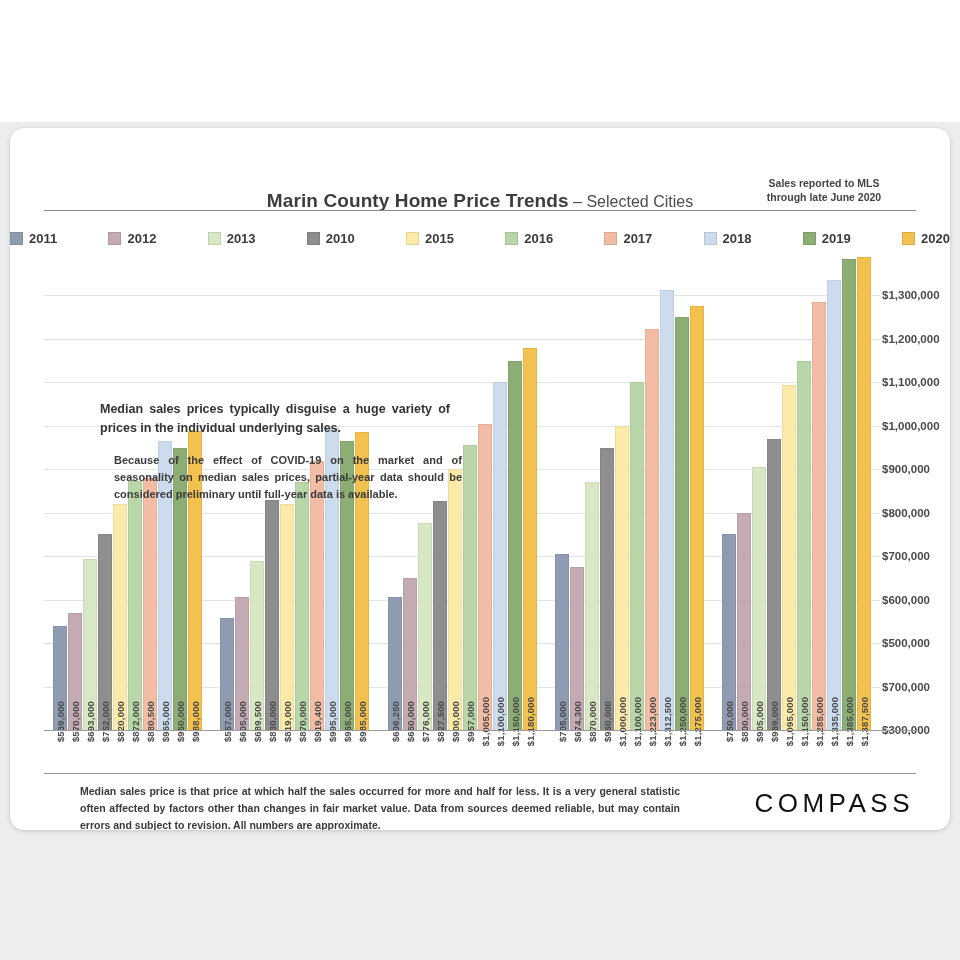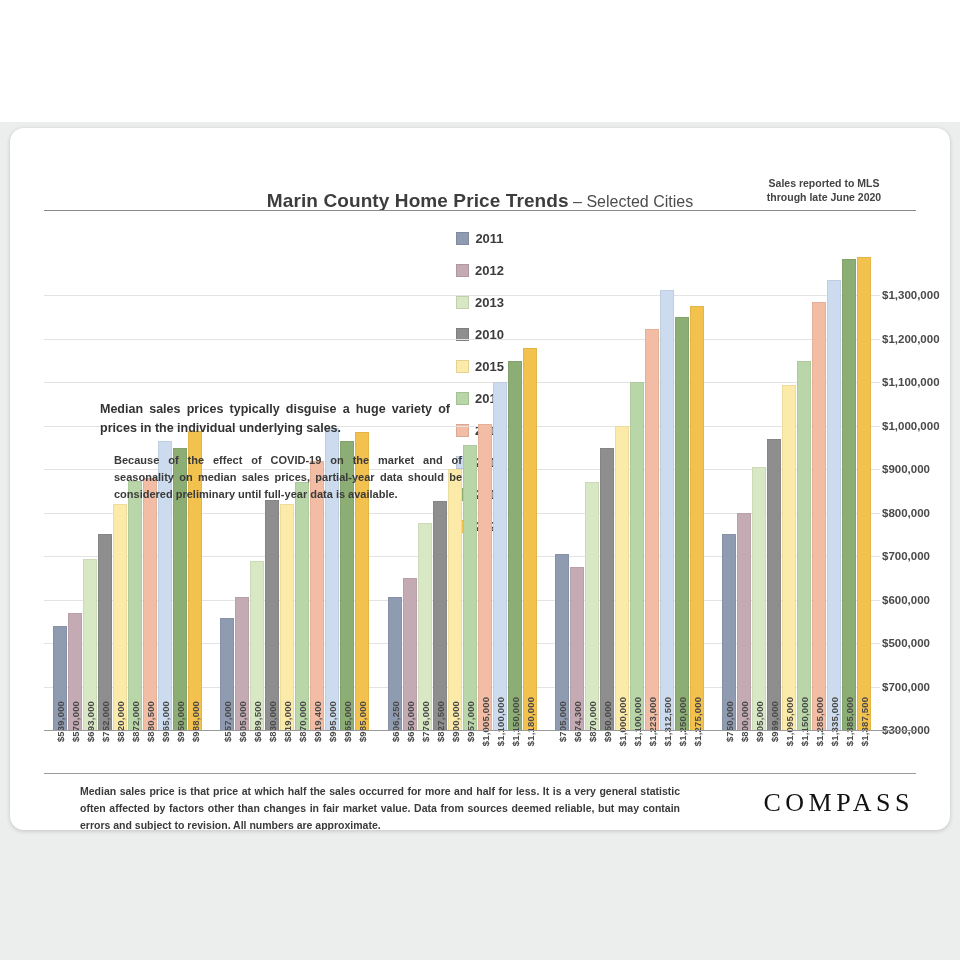--- a/index.html
+++ b/index.html
@@ -63,21 +63,20 @@
   .hdr-rule {
     position: absolute; left: 34px; top: 82px; width: 872px; height: 1px;
     background: #8a8a8a;
   }
 
   
   .legend {
     position: absolute; left: 0; top: 103px; width: 940px;
     display: flex; justify-content: space-between; align-items: center;
     gap: 17px;
-    flex-direction: column;
   }
   .legend-item { display: flex; align-items: center; gap: 6px; }
   .legend-swatch {
     width: 13px; height: 13px; display: inline-block;
     border: 1px solid rgba(0,0,0,0.10);
   }
   .legend-label {
     font-size: 13px; font-weight: bold; color: #3b3b3b;
   }
 
@@ -190,21 +189,21 @@
     width: 600px;
     font-size: 10.5px; font-weight: bold; color: #3a3a3a;
     line-height: 1.6;
     text-align: justify;
   }
   .brand {
     position: absolute; right: 36px; top: 660px;
     font-size: 26px;
     letter-spacing: 4.5px;
     color: #111;
-    font-family: Liberation Serif, serif;
+    font-family: Liberation Sans, sans-serif;
     font-weight: 400;
   }
 </style>
 </head>
 <body>
 
 <div id="stage">
   <div class="band-top"></div>
   <div class="band-bottom"></div>
 

